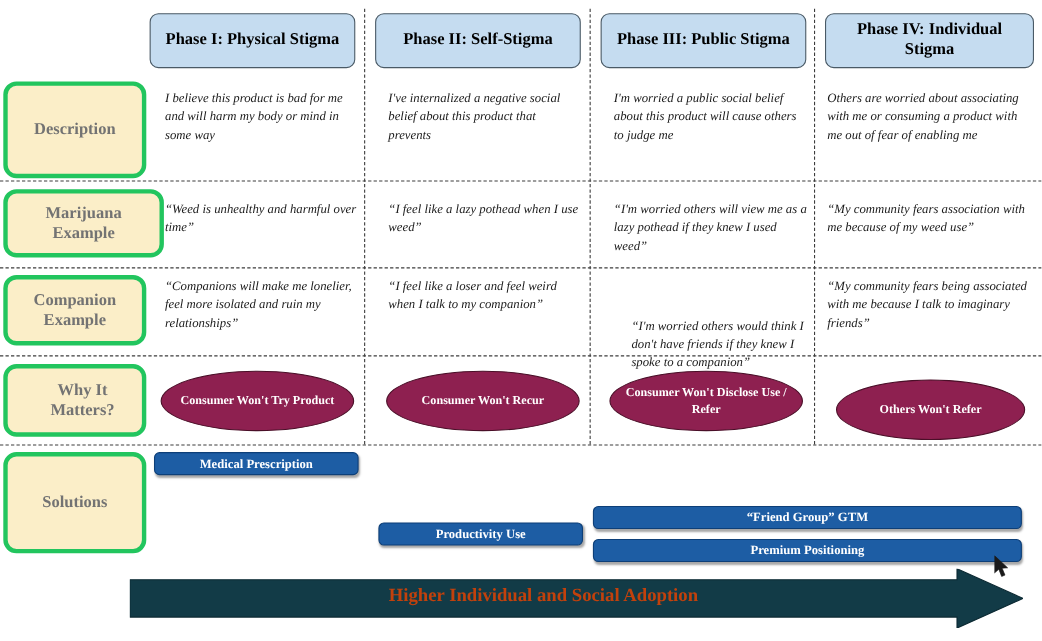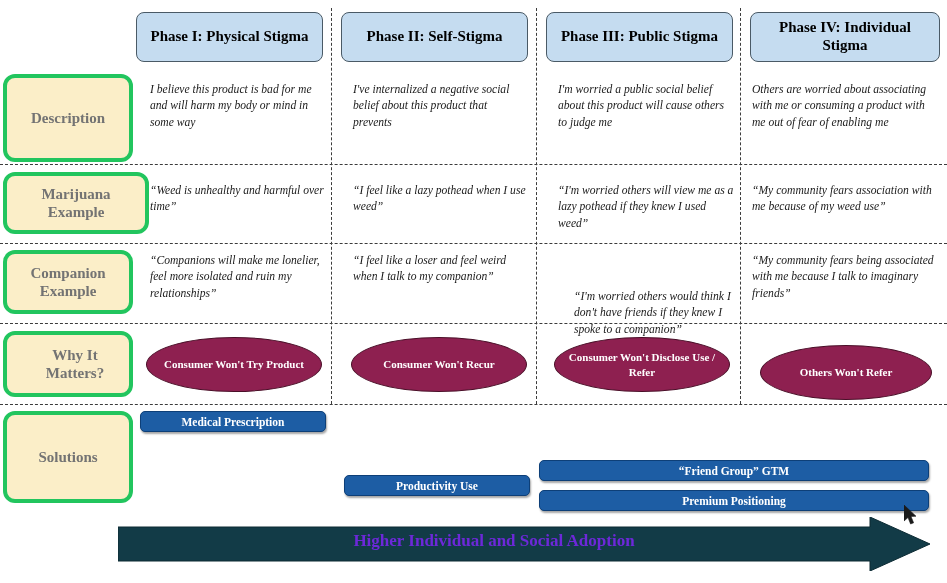--- a/index.html
+++ b/index.html
@@ -91,21 +91,21 @@
     font-weight:bold;
     font-size:11.5px;
     box-sizing:border-box;
     text-align:center;
   }
 
   
   #arrow-wrap{position:absolute;}
   #arrow-label{
     position:absolute;
-    color:#6d28d9;
+    color:#c2410c;
     font-weight:bold;
     font-size:17px;
     white-space:nowrap;
     pointer-events:none;
   }
 
   
   #cursor{position:absolute;pointer-events:none;}
 </style>
 </head>

